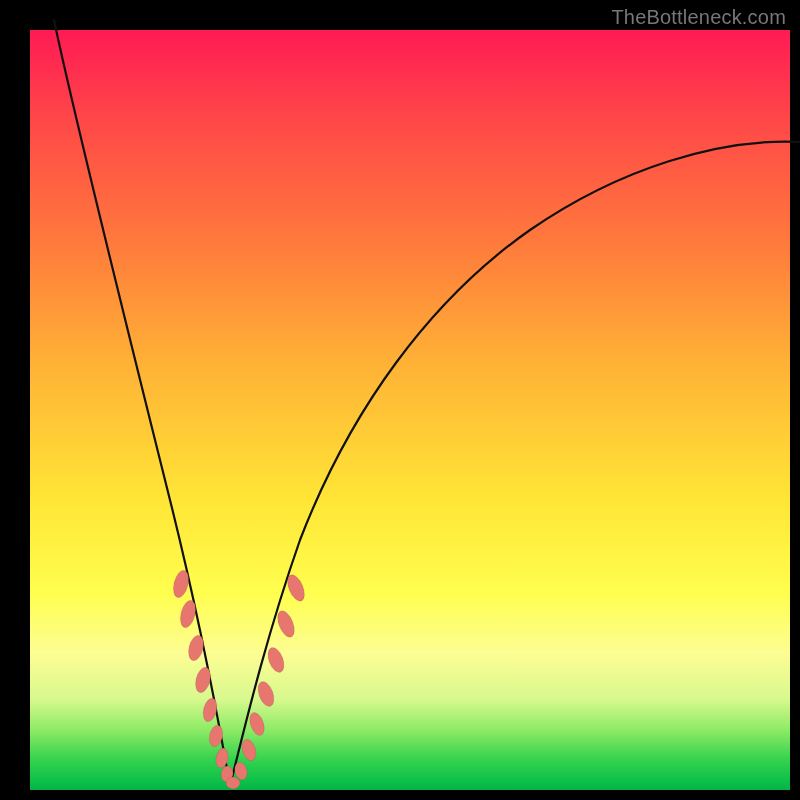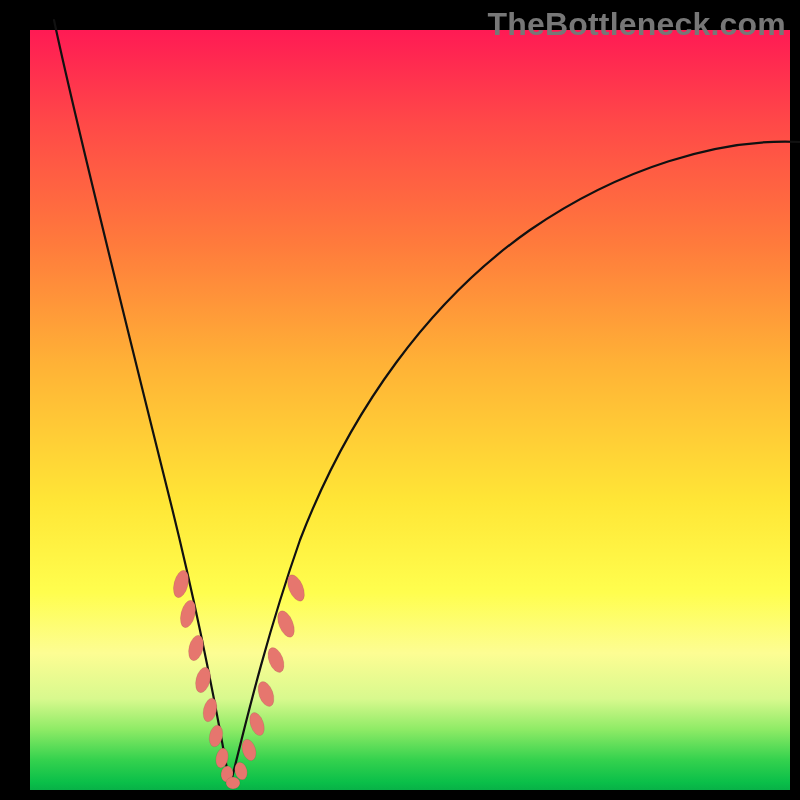--- a/index.html
+++ b/index.html
@@ -36,22 +36,22 @@
       #35d24e 96%,
       #0abf49 99%,
       #08b147 100%
     );
   }
   .watermark {
     position: absolute;
     top: 6px;
     right: 14px;
     color: #777;
-    font-size: 32px;
-    font-weight: 700;
+    font-size: 20px;
+    font-weight: 400;
     letter-spacing: 0.2px;
     user-select: none;
   }
   svg.curve {
     position: absolute;
     left: 0;
     top: 0;
     width: 760px;
     height: 760px;
     overflow: visible;

